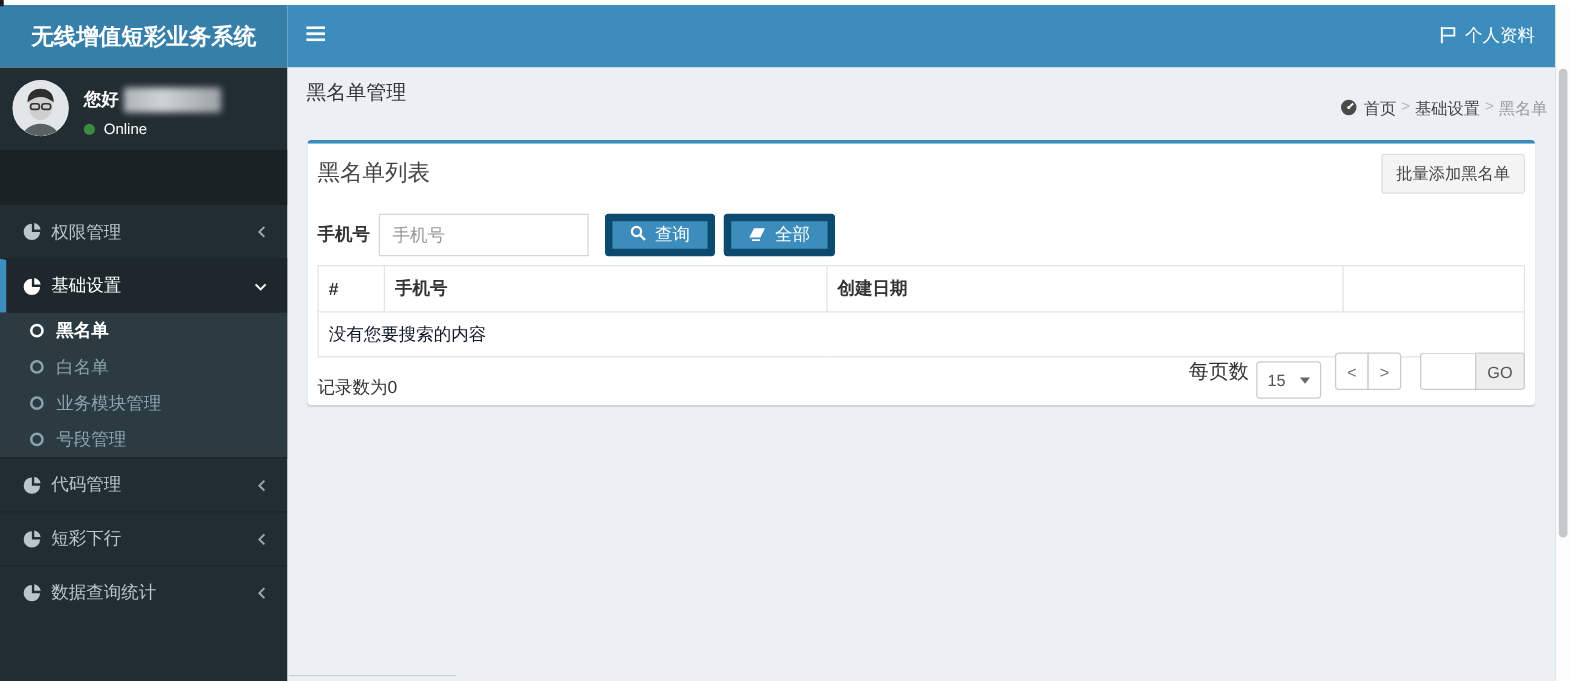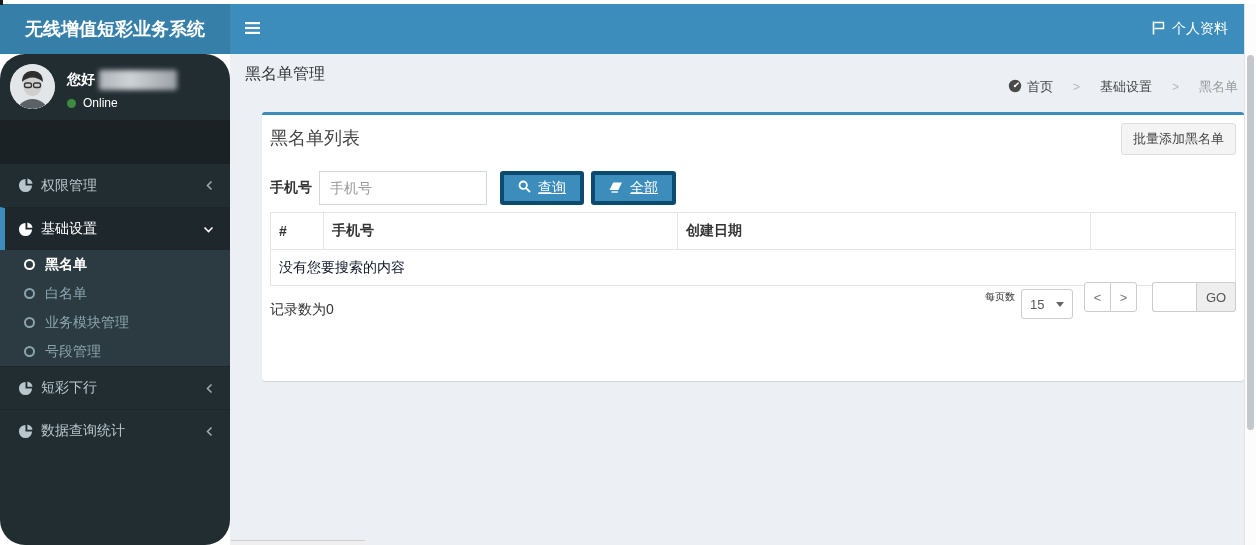--- a/index.html
+++ b/index.html
@@ -15,21 +15,21 @@
   
   .logo { position:absolute; top:0; left:0; width:230px; height:50px; background:#367fa9; color:#fff;
           font-size:18px; font-weight:bold; line-height:50px; text-align:center; cursor:pointer; }
   .navbar { position:absolute; top:0; left:230px; right:0; height:50px; background:#3c8dbc; }
   .hamburger { position:absolute; left:0; top:0; width:44px; height:50px; display:flex; align-items:center;
                justify-content:center; cursor:pointer; }
   .profile { position:absolute; right:6px; top:0; height:50px; display:flex; align-items:center; gap:7px;
              color:#fff; font-size:14px; padding:0 10px; cursor:pointer; }
 
   
-  .sidebar { position:absolute; top:50px; left:0; width:230px; bottom:0; background:#222d32;border-radius:25px; }
+  .sidebar { position:absolute; top:50px; left:0; width:230px; bottom:0; background:#222d32; }
   .user-panel { height:66px; padding:10px; display:flex; gap:12px; }
   .avatar { width:45px; height:45px; border-radius:50%; overflow:hidden; flex:none; background:#dfe3e6; }
   .user-info { padding-top:6px; }
   .user-name { color:#fff; font-size:14px; font-weight:bold; display:flex; align-items:center; gap:4px; }
   .name-blur { display:inline-block; width:78px; height:20px; background:linear-gradient(90deg,#aeb4b8,#cfd3d6 40%,#9aa1a6); filter:blur(2.5px); border-radius:2px; }
   .user-status { margin-top:6px; color:#fff; font-size:12px; display:flex; align-items:center; gap:7px; }
   .dot { width:9px; height:9px; border-radius:50%; background:#3d8b40; display:inline-block; }
   .dark-strip { height:44px; background:#1a2226; }
 
   .menu { list-style:none;font-family:Liberation Serif, serif; }
@@ -44,54 +44,54 @@
   .submenu { list-style:none; background:#2c3b41; }
   .submenu-item { height:29px; display:flex; align-items:center; gap:10px; padding-left:24px;
                   color:#8aa4af; font-size:14px; cursor:pointer; }
   .circle-o { width:11px; height:11px; border:2px solid #8aa4af; border-radius:50%; flex:none; }
   .submenu-item.active { color:#fff; font-weight:bold; }
   .submenu-item.active .circle-o { border-color:#fff; }
 
   
   .content { position:absolute; left:230px; top:50px; right:0; bottom:0; background:#ecf0f5; }
   .page-title { position:absolute; left:15px; top:10px; font-size:16px; font-weight:normal; color:#333; }
-  .breadcrumb { position:absolute; right:6px; top:24px; display:flex; align-items:center; gap:20px;
+  .breadcrumb { position:absolute; right:6px; top:24px; display:flex; align-items:flex-start; gap:4px;
                 font-size:13px; color:#444; }
   .breadcrumb .sep { color:#b7b7b7; font-size:12px; }
   .breadcrumb .crumb-link { cursor:pointer; color:#444; text-decoration:none; display:flex; align-items:center; gap:5px; }
   .breadcrumb .current { color:#999; }
 
-  .box { position:absolute; left:32px; top:58px; width:982px; height:269px; background:#fff;
+  .box { position:absolute; left:16px; top:58px; width:982px; height:212px; background:#fff;
          border-top:3px solid #3c8dbc; border-radius:3px; box-shadow:0 1px 1px rgba(0,0,0,0.12); }
   .box-title { position:absolute; left:8px; top:11px; font-size:18px; color:#444; }
   .box-tools { position:absolute; right:8px; top:8px; display:flex; gap:8px; }
   .btn-default { background:#f4f4f4; border:1px solid #ddd; color:#444; font-size:13px; padding:6px 11px;
                  border-radius:3px; cursor:pointer; font-family:inherit; }
 
   .search-row { position:absolute; left:8px; top:56px; height:34px; display:flex; align-items:center; }
   .search-label { font-size:14px; font-weight:bold; color:#333; margin-right:7px; }
   .search-input { width:168px; height:34px; border:1px solid #d2d6de; padding:0 10px; font-size:14px;
                   color:#555; font-family:inherit; border-radius:0; outline:none; }
   .search-input::placeholder { color:#999; }
-  .btn-primary { background:#3c8dbc; border:4px solid #0c4a6e; color:#fff; font-size:14px; height:34px;
+  .btn-primary { background:#3c8dbc; border:6px solid #0c4a6e; color:#fff; font-size:14px; height:34px;
                  padding:0 14px; border-radius:3px; cursor:pointer; display:flex; align-items:center; gap:7px;
-                 font-family:inherit;text-decoration:underline; }
+                 font-family:inherit; }
   .btn-query { margin-left:13px; }
   .btn-all { margin-left:7px; }
 
   .tbl { position:absolute; left:8px; top:97px; width:966px; border-collapse:collapse; }
   .tbl th { border:1px solid #e4e4e4; height:37px; padding:0 8px; text-align:left; font-size:14px; color:#333; }
   .tbl td { border:1px solid #e4e4e4; height:36px; padding:0 8px; font-size:14px; color:#0f172a; }
   .col0 { width:53px; } .col1 { width:354px; } .col2 { width:413px; }
 
   .box-footer { position:absolute; left:8px; right:8px; top:174px; height:30px; display:flex;
                 align-items:flex-end; justify-content:space-between; }
   .record-count { font-size:14px; color:#333; }
   .pager { display:flex; align-items:center; }
-  .per-page-label { font-size:10px; color:#333; margin-right:6px; }
+  .per-page-label { font-size:16px; color:#333; margin-right:6px; }
   .select { width:52px; height:30px; border:1px solid #ccc; border-radius:3px; background:#fff;
             display:flex; align-items:center; justify-content:space-between; padding:0 8px; cursor:pointer;margin-top:14px; }
   .select .val { font-size:13px; color:#555; }
   .caret { width:0; height:0; border-left:4px solid transparent; border-right:4px solid transparent;
            border-top:5px solid #666; }
   .pg-group { display:flex; margin-left:11px; }
   .pg-btn { width:27px; height:30px; background:#fff; border:1px solid #ccc; color:#777; font-size:13px;
             cursor:pointer; font-family:inherit; }
   .pg-prev { border-radius:3px 0 0 3px; }
   .pg-next { border-radius:0 3px 3px 0; margin-left:-1px; }
@@ -215,20 +215,34 @@
         <li class="submenu-item">
           <span class="circle-o"></span>
           <span>业务模块管理</span>
         </li>
         <li class="submenu-item">
           <span class="circle-o"></span>
           <span>号段管理</span>
         </li>
       </ul>
 
+      <li class="menu-item">
+        <span class="pie">
+          <svg width="15" height="15" viewBox="0 0 16 16">
+              <path d="M8,8 L8,1 A7,7 0 1 0 15,8 Z" fill="currentColor"></path>
+              <path d="M10,6 L10,0.5 A7,7 0 0 1 15.5,6 Z" fill="currentColor"></path>
+            </svg>
+        </span>
+        <span>代码管理</span>
+        <span class="chev">
+          <svg width="9" height="11" viewBox="0 0 9 11">
+              <polyline points="6.5,1.5 2.5,5.5 6.5,9.5" fill="none" stroke="currentColor" stroke-width="1.6"></polyline>
+            </svg>
+        </span>
+      </li>
       <li class="menu-item">
         <span class="pie">
           <svg width="15" height="15" viewBox="0 0 16 16">
               <path d="M8,8 L8,1 A7,7 0 1 0 15,8 Z" fill="currentColor"></path>
               <path d="M10,6 L10,0.5 A7,7 0 0 1 15.5,6 Z" fill="currentColor"></path>
             </svg>
         </span>
         <span>短彩下行</span>
         <span class="chev">
           <svg width="9" height="11" viewBox="0 0 9 11">

